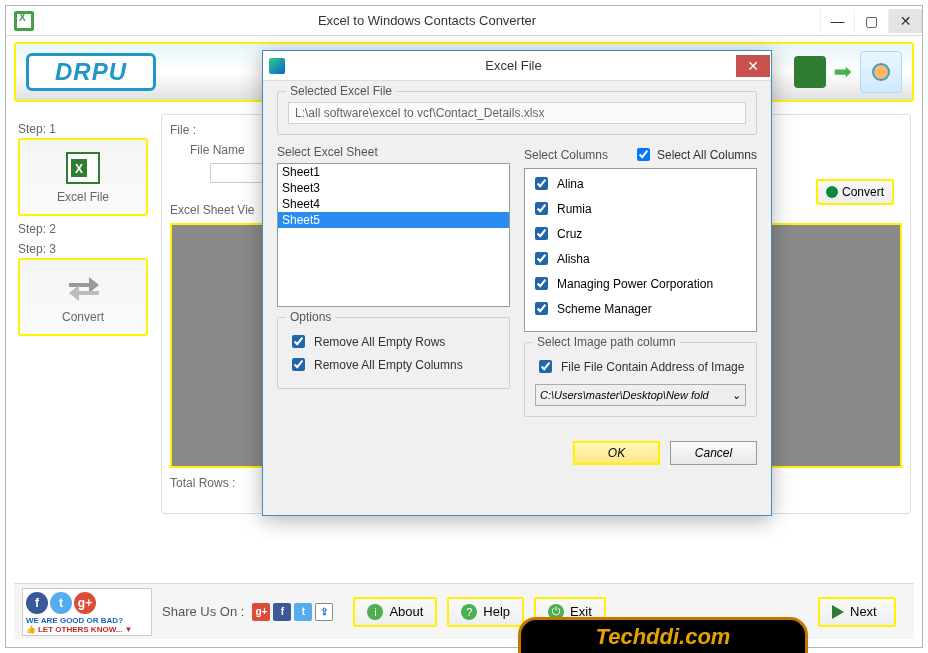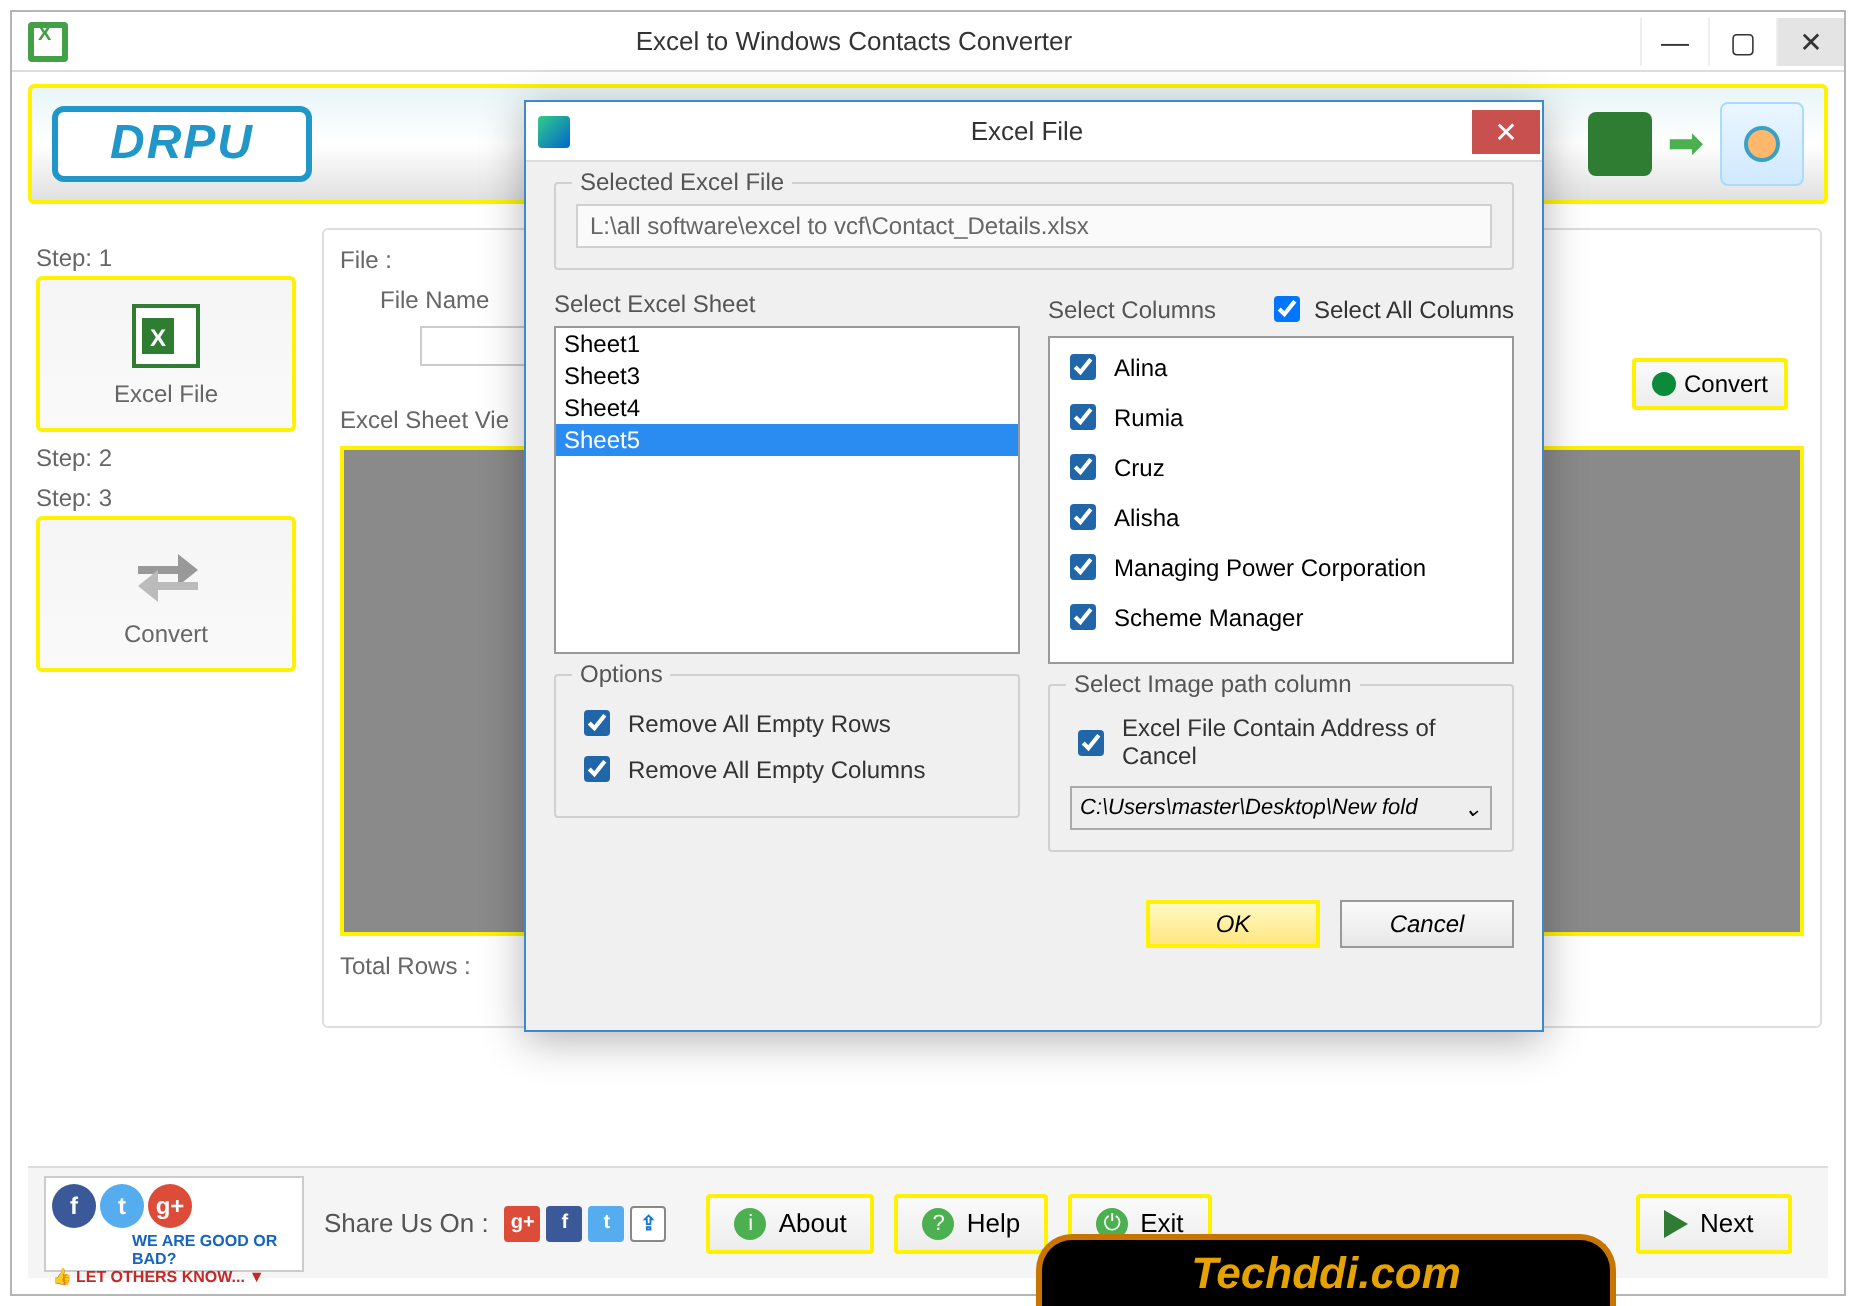--- a/index.html
+++ b/index.html
@@ -38,21 +38,21 @@
 .browse-btn { position: absolute; top: 64px; right: 16px; width: 78px; height: 26px; border: 2px solid #fff200; background: linear-gradient(#fafafa,#ededed); font-size: 12px; display:flex; align-items:center; justify-content:center; gap:4px; border-radius:2px;}
 .browse-btn .bdot{width:12px;height:12px;border-radius:50%;background:#0a8a3a;display:inline-block;}
 
 
 .bottom-bar { position: absolute; left: 8px; bottom: 8px; right: 8px; height: 56px; background: #f5f5f5; border-top: 1px solid #ddd; display: flex; align-items: center; padding: 0 8px; }
 .share-box { width: 130px; height: 48px; border: 1px solid #ccc; background: #fff; padding: 3px; margin-right: 10px; }
 .social-circles { display: flex; gap: 2px; margin-bottom: 2px;}
 .sc { width: 22px; height: 22px; border-radius: 50%; color: #fff; font-size: 12px; font-weight: bold; display:flex; align-items:center; justify-content:center;}
 .sc.fb{background:#3b5998;} .sc.tw{background:#55acee;} .sc.gp{background:#dd4b39;}
 .share-lines { font-size: 8px; line-height: 9px; }
-.share-lines .l1{color:#1565c0; font-weight:bold;margin-left:40px;} .share-lines .l2{color:#c62828; font-weight:bold;}
+.share-lines .l1{color:#1565c0; font-weight:bold;} .share-lines .l2{color:#c62828; font-weight:bold;}
 .share-label{font-size:13px;color:#555;margin-right:8px;}
 .mini-social{display:flex;gap:3px;margin-right:20px;}
 .ms{width:18px;height:18px;display:flex;align-items:center;justify-content:center;font-size:10px;font-weight:bold;color:#fff;border-radius:2px;}
 .ms.g{background:#dd4b39;}.ms.f{background:#3b5998;}.ms.t{background:#55acee;}.ms.o{background:#fff;border:1px solid #888;color:#1976d2;}
 .bot-btn { height: 30px; padding: 0 12px; border: 2px solid #fff200; background: linear-gradient(#fafafa,#ededed); font-size: 13px; display: flex; align-items: center; gap: 6px; margin-right: 10px; border-radius:2px;}
 .bot-btn .gdot{width:16px;height:16px;border-radius:50%;background:#4caf50;color:#fff;font-size:11px;display:flex;align-items:center;justify-content:center;}
 .next-btn { margin-left: auto; width: 78px; }
 .next-arrow{width:0;height:0;border-top:7px solid transparent;border-bottom:7px solid transparent;border-left:12px solid #2e7d32;}
 
 
@@ -66,21 +66,21 @@
 .dlg-close{width:34px;height:22px;background:#c8504f;color:#fff;display:flex;align-items:center;justify-content:center;font-size:14px;margin-right:1px;}
 
 .dlg-body { padding: 10px 14px; }
 .gb { border: 1px solid #d0d0d0; background: #f0f0f0; padding: 10px; border-radius: 2px; position: relative; margin-bottom: 10px;}
 .gb-legend { position: absolute; top: -8px; left: 8px; background: #f0f0f0; padding: 0 4px; font-size: 12px; color: #555;}
 .file-input { width: 100%; height: 22px; border: 1px solid #d0d0d0; background: #fafafa; font-size: 12px; padding: 0 6px; color: #666;}
 
 .two-col { display: flex; gap: 14px; }
 .col { flex: 1; }
 .col-label { font-size: 12px; color: #555; margin-bottom: 4px; display:flex; justify-content:space-between; align-items:center;}
-.listbox { border: 1px solid #999; background: #fff; height: 164px; overflow: hidden; font-size: 12px;}
+.listbox { border: 1px solid #999; background: #fff; height: 144px; overflow: hidden; font-size: 12px;}
 .listbox .li { padding: 1px 4px; }
 .listbox .li.sel { background: #2a8cf0; color: #fff; }
 .chkgrid { border: 1px solid #999; background: #fff; height: 164px; overflow-y: auto; font-size: 12px; padding: 2px;}
 .chkrow { display: flex; align-items: center; gap: 6px; padding: 3px 4px;}
 .chkrow input { width: 13px; height: 13px; accent-color: #2266aa;}
 .selall { display: flex; align-items: center; gap: 4px; font-size: 12px; color: #333;}
 
 .opts { font-size: 12px; color: #333; }
 .opts label { display: flex; align-items: center; gap: 6px; margin: 4px 0;}
 .opts input { width: 13px; height: 13px; accent-color: #2266aa;}
@@ -267,21 +267,21 @@
               <input type="checkbox" checked="" style="">
               <span>Scheme Manager</span>
             </div>
           </div>
 
         <div class="gb img-col" style="margin-top:10px">
           <div class="gb-legend">Select Image path column</div>
           <div class="opts">
             <label>
                 <input type="checkbox" checked="" style="">
-                <span>Excel File Contain Address of Cancel</span>
+                <span>File File Contain Address of Image</span>
               </label>
           </div>
           <div class="drop">
               <span>C:\Users\master\Desktop\New fold</span>
               <span>⌄</span>
             </div>
         </div>
       </div>
     </div>
   </div>

